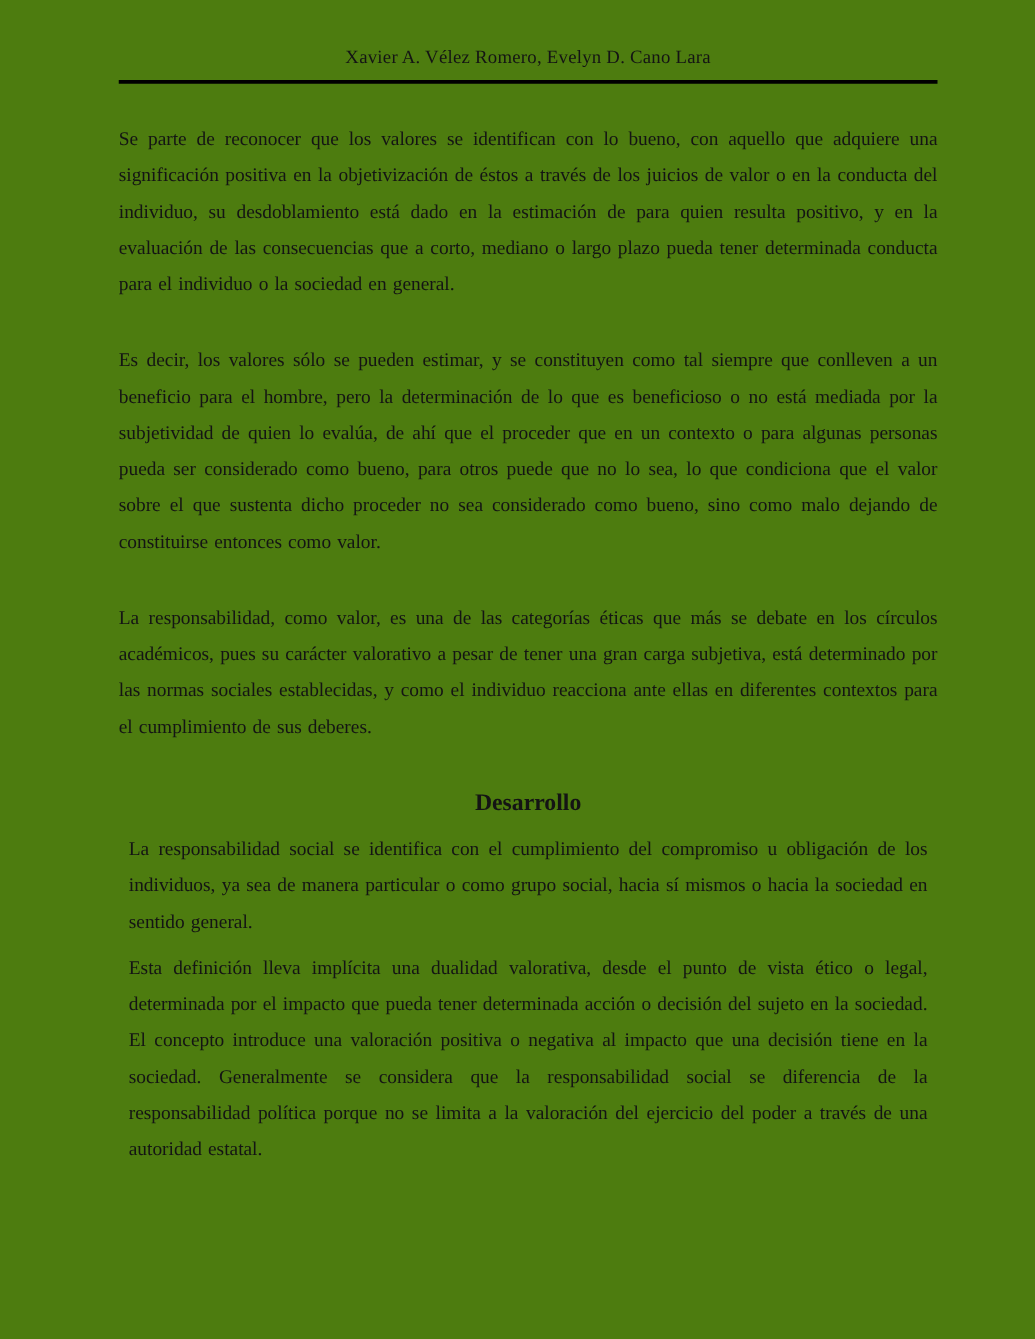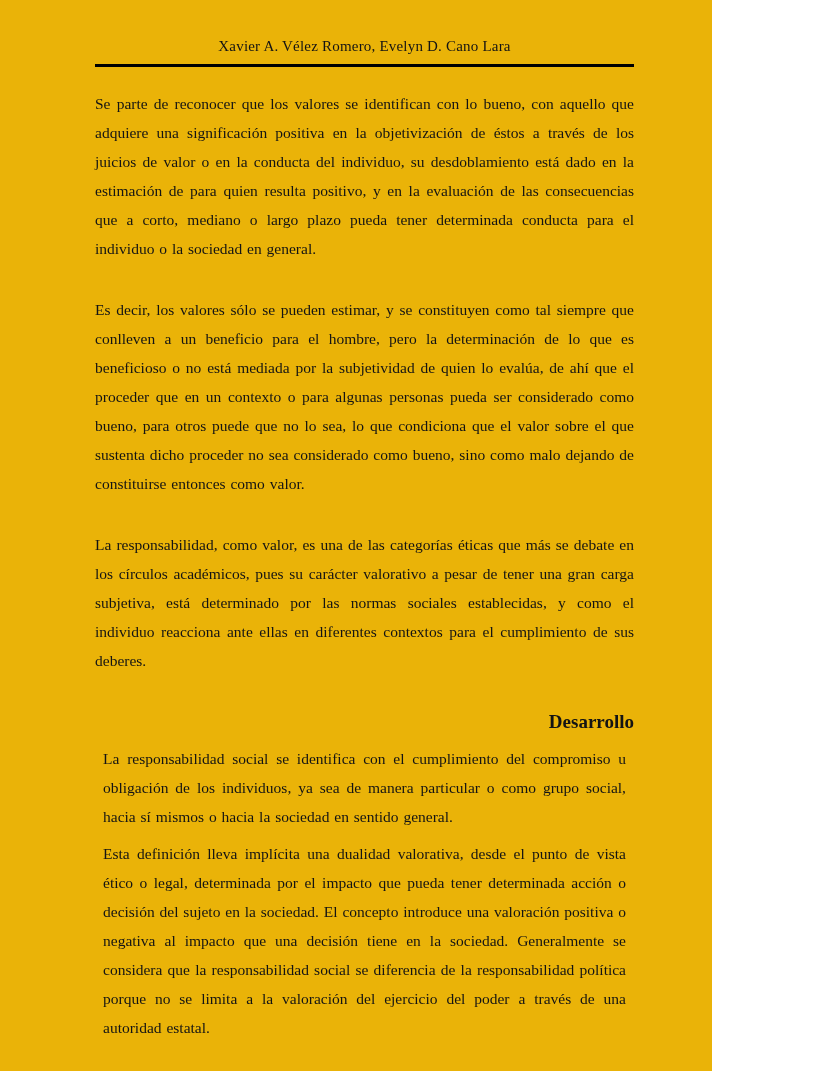--- a/index.html
+++ b/index.html
@@ -8,49 +8,49 @@
     background: #ffffff;
   }
   body {
     width: 828px;
     height: 1071px;
     font-family: "Liberation Serif", "DejaVu Serif", serif;
     color: #141414;
   }
   .page {
     box-sizing: border-box;
-    width: 712px;
+    width: 828px;
     height: 1071px;
     padding: 38px 78px 46px 95px;
     display: flex;
     flex-direction: column;
     overflow: hidden;
-    background: #eab308;
+    background: #4d7c0f;
   }
   .page-header {
     text-align: center;
     font-size: 15px;
     letter-spacing: 0.2px;
     padding-bottom: 9px;
     border-bottom: 3px solid #000000;
   }
   .page-main {
-    padding-top: 22px;
+    padding-top: 30px;
     font-size: 15.5px;
     line-height: 29px;
     text-align: justify;
     word-spacing: 1px;
   }
   .page-main p {
     margin: 0 0 32px 0;
   }
   .section-heading {
     font-size: 19px;
     font-weight: bold;
-    text-align: right;
+    text-align: center;
     margin: 10px 0 2px 0;
     line-height: 29px;
   }
   .section-paragraph {
     margin: 8px !important;
   }
   .page-footer {
     margin-top: auto;
   }
   .page-number {

